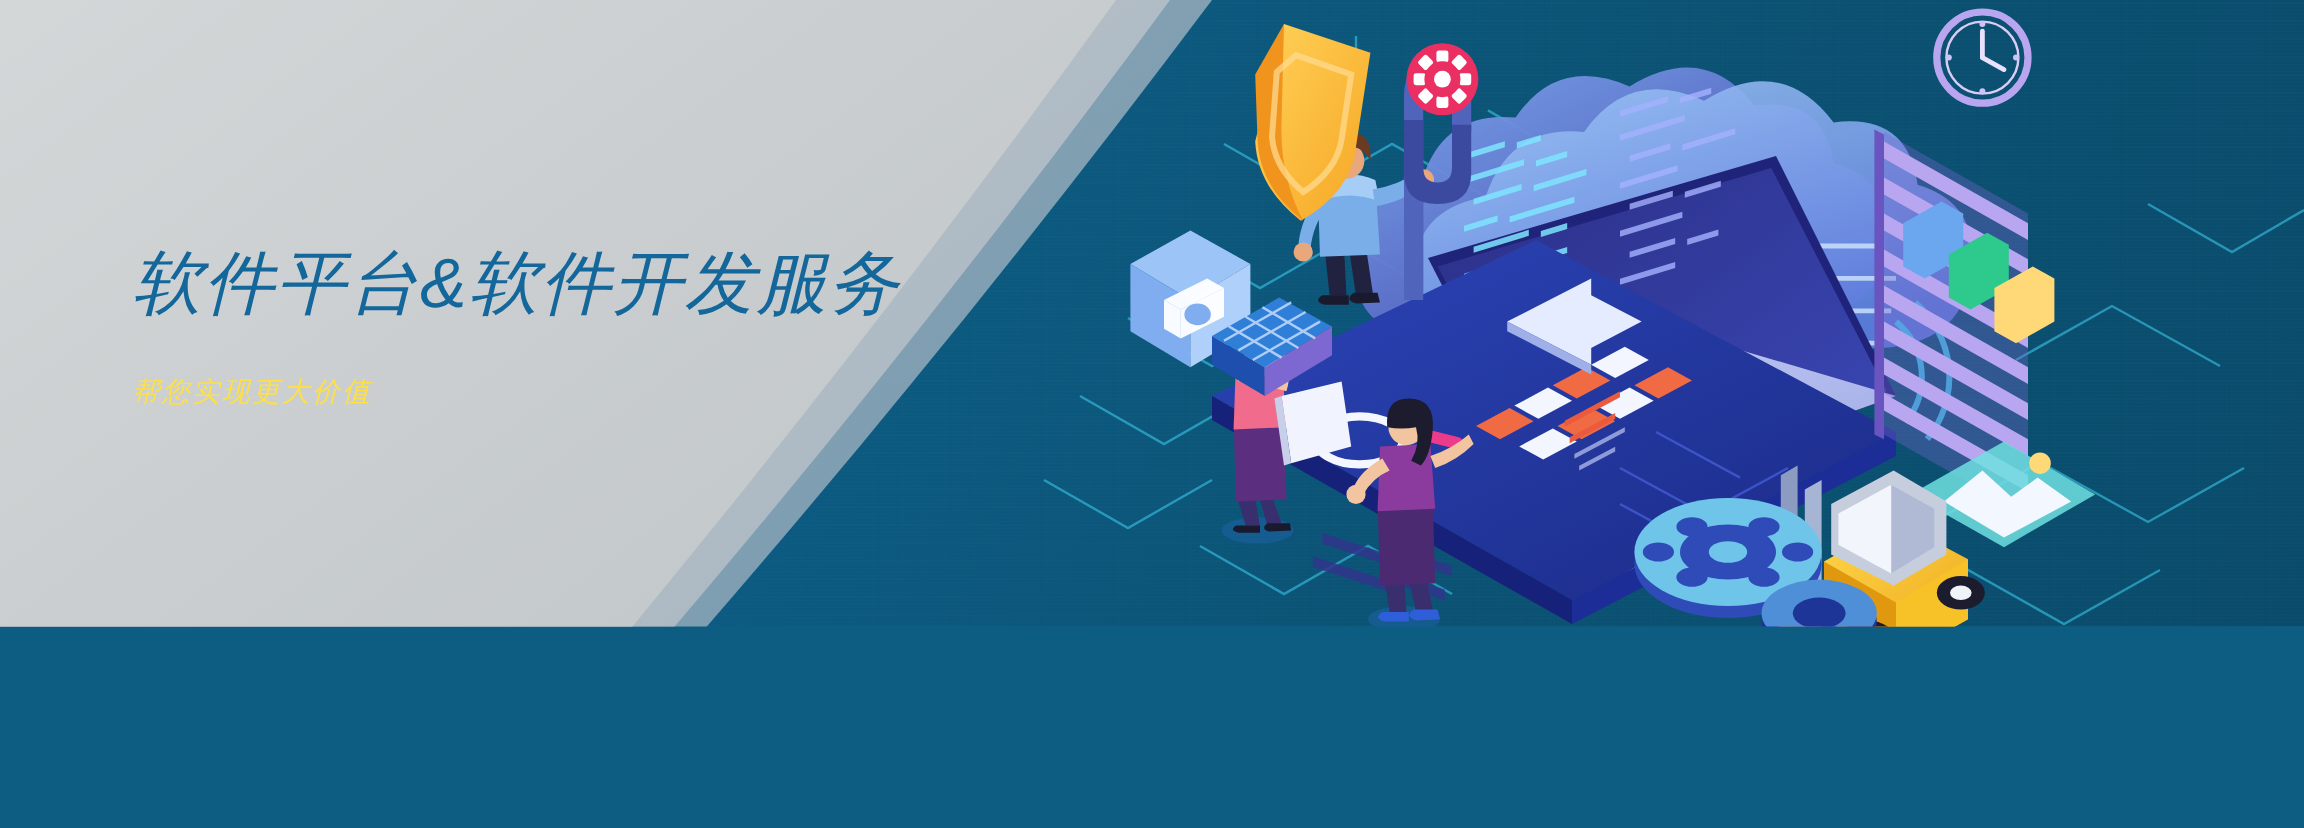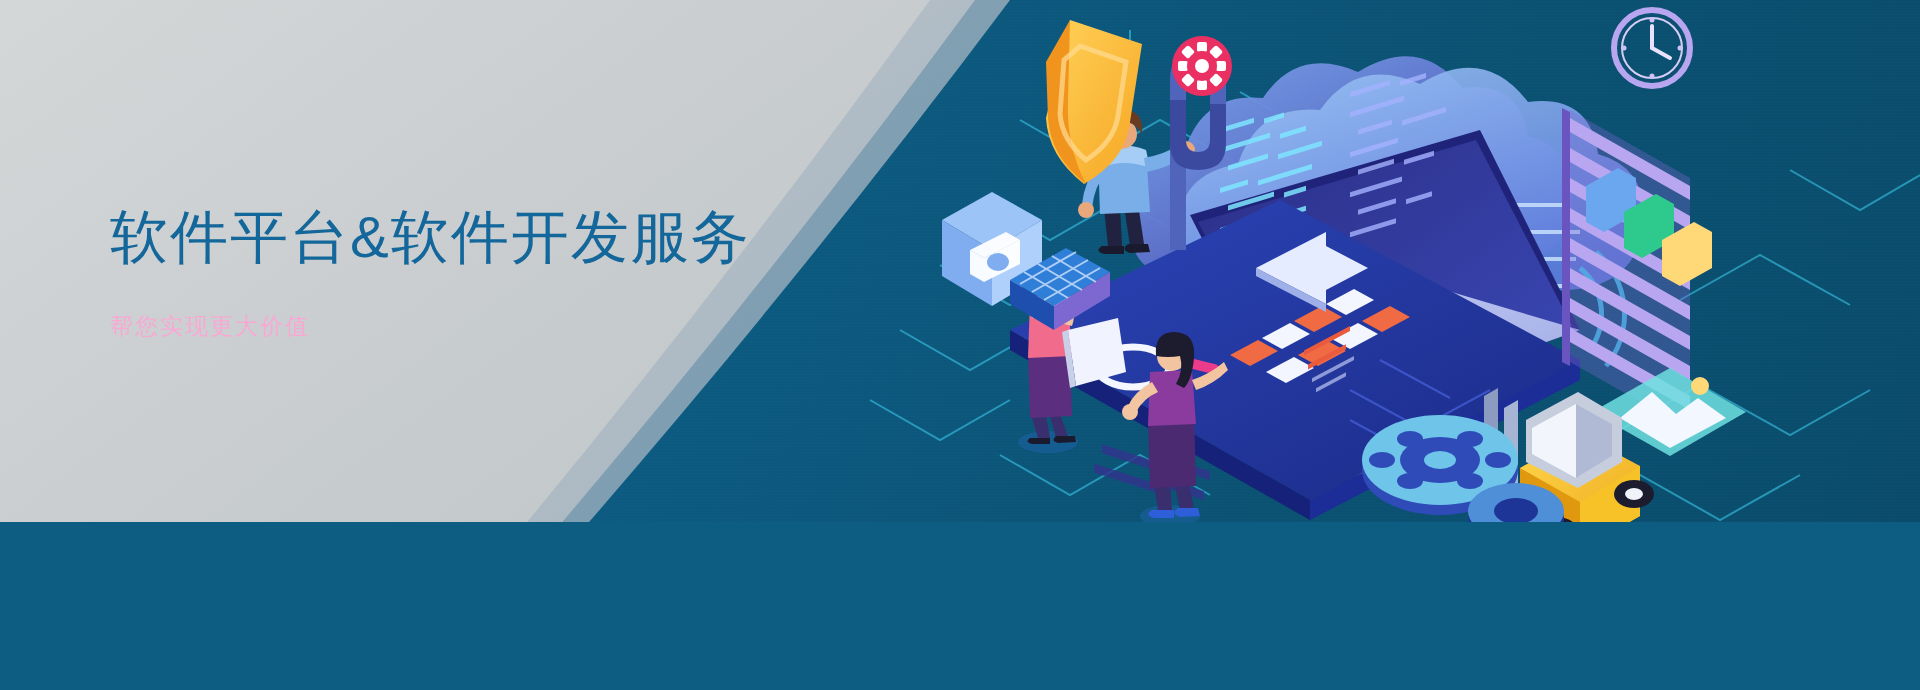--- a/index.html
+++ b/index.html
@@ -3,20 +3,21 @@
 <meta charset="utf-8">
 <style>
   * { margin:0; padding:0; box-sizing:border-box; }
   html,body { width:1920px; height:690px; overflow:hidden; background:#0d5d82; }
   body { font-family:"Liberation Sans","DejaVu Sans",sans-serif; }
 
   #banner {
     position:relative;
     width:1920px; height:522px;
     overflow:hidden;
+    font-style:italic;
   }
 
   
   .bg-blue {
     position:absolute; inset:0;
     background:
       radial-gradient(ellipse 1100px 700px at 1400px 300px, #12679010 0%, #0a527400 70%),
       linear-gradient(115deg,#0f5f86 0%,#0d5c84 35%,#0b5172 70%,#0a4b6b 100%);
   }
   
@@ -41,21 +42,21 @@
     line-height:1.1;
     letter-spacing:2px;
     color:#14679a;
     font-weight:400;
     white-space:nowrap;
   }
   .subline {
     margin-top:42px;
     font-size:23px;
     letter-spacing:2px;
-    color:#f9a8d4;
+    color:#fde047;
     font-weight:400;
     white-space:nowrap;
   }
 
   
   .illus { position:absolute; left:880px; top:0; width:1040px; height:690px; z-index:30; }
 </style>
 </head>
 <body>
 

